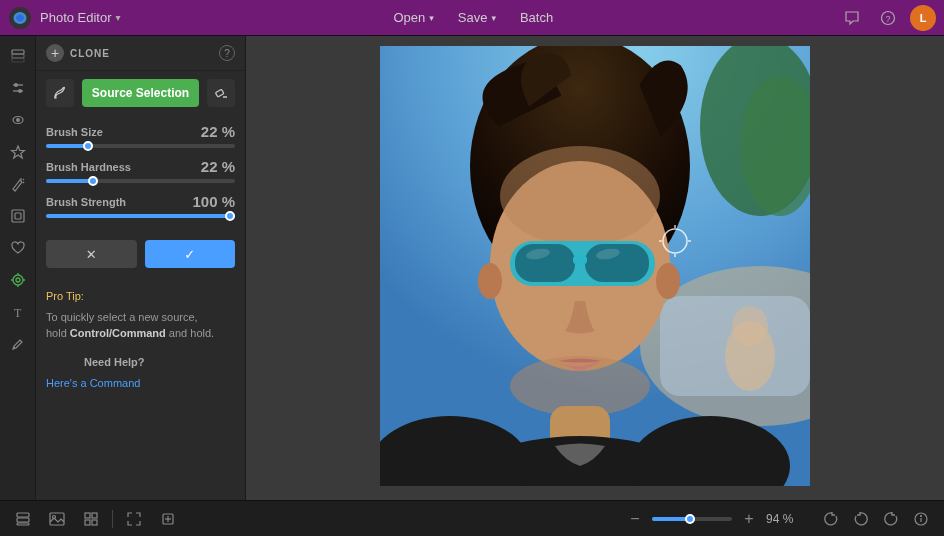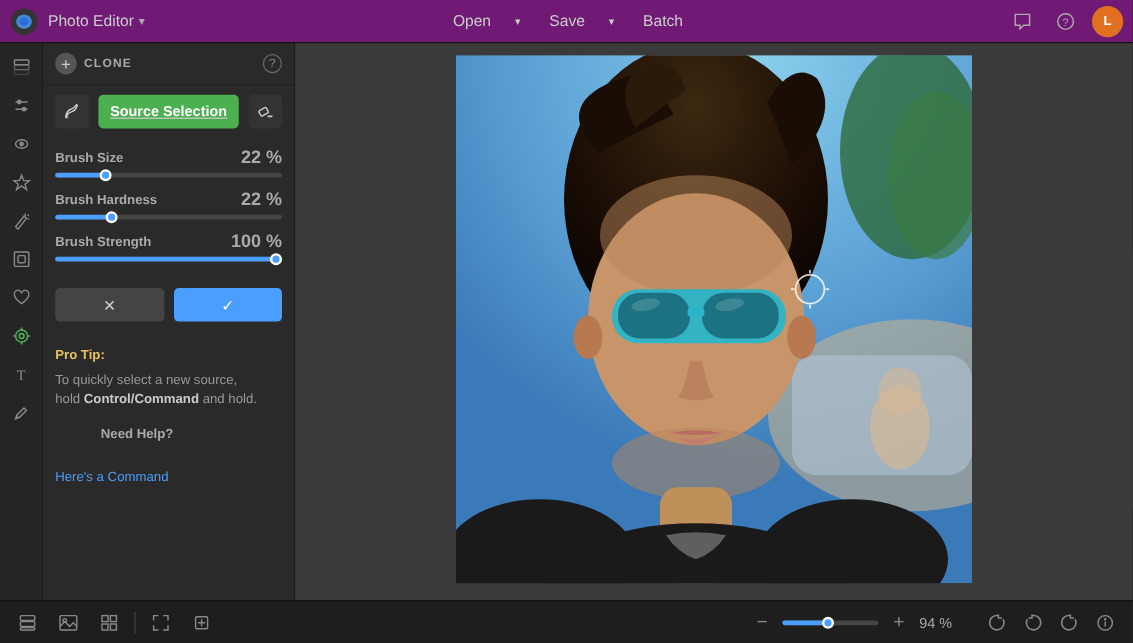--- a/index.html
+++ b/index.html
@@ -6,64 +6,64 @@
     body { font-family: -apple-system, BlinkMacSystemFont, 'Segoe UI', sans-serif; background: #2b2b2b; color: #ccc; width: 944px; height: 536px; overflow: hidden; display: flex; flex-direction: column; }
 
     
     .topbar { height: 36px; background: #701a75; display: flex; align-items: center; padding: 0 8px; flex-shrink: 0; border-bottom: 1px solid #111; }
     .topbar-logo { width: 24px; height: 24px; margin-right: 8px; }
     .topbar-logo svg { width: 24px; height: 24px; }
     .app-title { font-size: 13px; color: #ccc; margin-right: 4px; display: flex; align-items: center; gap: 4px; cursor: pointer; }
     .app-title-arrow { font-size: 10px; color: #aaa; }
     .topbar-spacer { flex: 1; }
     .topbar-center { display: flex; align-items: center; gap: 4px; }
-    .topbar-btn { font-size: 13px; color: #ccc; background: none; border: none; cursor: pointer; padding: 4px 10px; border-radius: 4px; display: flex; align-items: center; gap: 20px; }
+    .topbar-btn { font-size: 13px; color: #ccc; background: none; border: none; cursor: pointer; padding: 4px 10px; border-radius: 4px; display: flex; align-items: center; gap: 4px; }
     .topbar-btn .arrow { font-size: 9px; }
     .topbar-right { display: flex; align-items: center; gap: 8px; margin-left: 16px; }
     .icon-btn { width: 28px; height: 28px; background: none; border: none; cursor: pointer; display: flex; align-items: center; justify-content: center; color: #aaa; border-radius: 4px; font-size: 16px; }
     .user-avatar { width: 26px; height: 26px; border-radius: 50%; background: #e07020; display: flex; align-items: center; justify-content: center; font-size: 11px; color: white; font-weight: bold; cursor: pointer; }
 
     
     .main { display: flex; flex: 1; overflow: hidden; }
 
     
     .icon-sidebar { width: 36px; background: #252525; display: flex; flex-direction: column; align-items: center; padding: 6px 0; gap: 4px; border-right: 1px solid #1a1a1a; flex-shrink: 0; }
     .sidebar-icon { width: 28px; height: 28px; display: flex; align-items: center; justify-content: center; color: #888; border-radius: 4px; cursor: pointer; font-size: 15px; }
 
     
     .panel { width: 210px; background: #2a2a2a; border-right: 1px solid #1a1a1a; display: flex; flex-direction: column; flex-shrink: 0; overflow-y: auto; }
     .panel-header { display: flex; align-items: center; justify-content: space-between; padding: 8px 10px; border-bottom: 1px solid #222; }
     .panel-header-left { display: flex; align-items: center; gap: 6px; }
     .panel-add-btn { width: 18px; height: 18px; border-radius: 50%; background: #555; border: none; color: #ccc; font-size: 14px; cursor: pointer; display: flex; align-items: center; justify-content: center; }
     .panel-title { font-size: 10px; font-weight: 600; color: #aaa; letter-spacing: 1px; text-transform: uppercase; }
     .panel-help { width: 16px; height: 16px; border-radius: 50%; border: 1px solid #666; color: #888; font-size: 10px; display: flex; align-items: center; justify-content: center; cursor: pointer; }
 
-    .panel-tools { display: flex; align-items: center; justify-content: space-between; padding: 8px 10px; text-decoration: underline; }
+    .panel-tools { display: flex; align-items: center; justify-content: space-between; padding: 8px 10px; }
     .tool-btn { width: 28px; height: 28px; background: #333; border: none; border-radius: 4px; color: #ccc; cursor: pointer; display: flex; align-items: center; justify-content: center; font-size: 14px; }
     .source-btn { flex: 1; margin: 0 8px; height: 28px; background: #4CAF50; border: none; border-radius: 4px; color: white; font-size: 12px; font-weight: 600; cursor: pointer; }
     .erase-btn { width: 28px; height: 28px; background: #333; border: none; border-radius: 4px; color: #ccc; cursor: pointer; display: flex; align-items: center; justify-content: center; font-size: 14px; }
 
     .panel-sliders { padding: 8px 10px 4px; }
     .slider-row { margin-bottom: 10px; }
     .slider-label-row { display: flex; justify-content: space-between; align-items: center; margin-bottom: 4px; font-weight: bold; }
     .slider-label { font-size: 11px; color: #aaa; }
     .slider-value { font-size: 15px; color: #aaa; }
     .slider-track { position: relative; height: 4px; background: #444; border-radius: 2px; cursor: pointer; }
     .slider-fill { height: 4px; background: #4a9eff; border-radius: 2px; }
     .slider-thumb { position: absolute; top: 50%; transform: translateY(-50%); width: 10px; height: 10px; border-radius: 50%; background: #4a9eff; border: 2px solid #fff; cursor: pointer; }
 
     .panel-actions { display: flex; gap: 8px; padding: 8px 10px; }
     .cancel-btn { flex: 1; height: 28px; background: #444; border: none; border-radius: 4px; color: #ccc; cursor: pointer; font-size: 13px; }
     .confirm-btn { flex: 1; height: 28px; background: #4a9eff; border: none; border-radius: 4px; color: white; cursor: pointer; font-size: 13px; }
 
     .panel-tips { padding: 12px 10px; font-size: 11px; line-height: 1.5; }
-    .pro-tip-label { color: #e8c060; font-weight: 700; margin-bottom: 4px; }
+    .pro-tip-label { color: #e8c060; font-weight: 400; margin-bottom: 4px; }
     .tip-text { color: #999; margin-bottom: 12px; }
     .tip-text strong { color: #ccc; }
-    .need-help { color: #aaa; font-weight: 600; margin-bottom: 20px; padding-left: 38px; }
+    .need-help { color: #aaa; font-weight: 600; margin-bottom: 5px; padding-left: 38px; }
     .tutorial-link { color: #4a9eff; cursor: pointer; text-decoration: none; font-size: 11px; }
 
     
     .canvas-area { flex: 1; display: flex; align-items: center; justify-content: center; background: #3a3a3a; position: relative; overflow: hidden; }
     .photo-container { position: relative; }
 
     
     .bottombar { height: 36px; background: #1e1e1e; display: flex; align-items: center; padding: 0 10px; gap: 8px; border-top: 1px solid #111; flex-shrink: 0; }
     .bottom-icon { width: 26px; height: 26px; display: flex; align-items: center; justify-content: center; color: #888; cursor: pointer; border-radius: 3px; font-size: 14px; }
     .bottom-divider { width: 1px; height: 18px; background: #444; }

